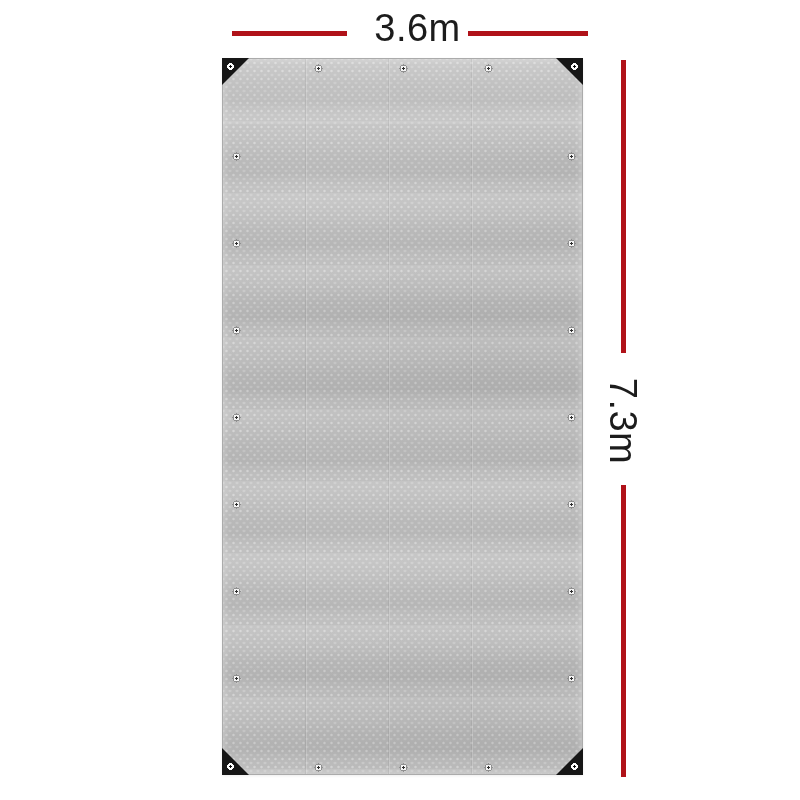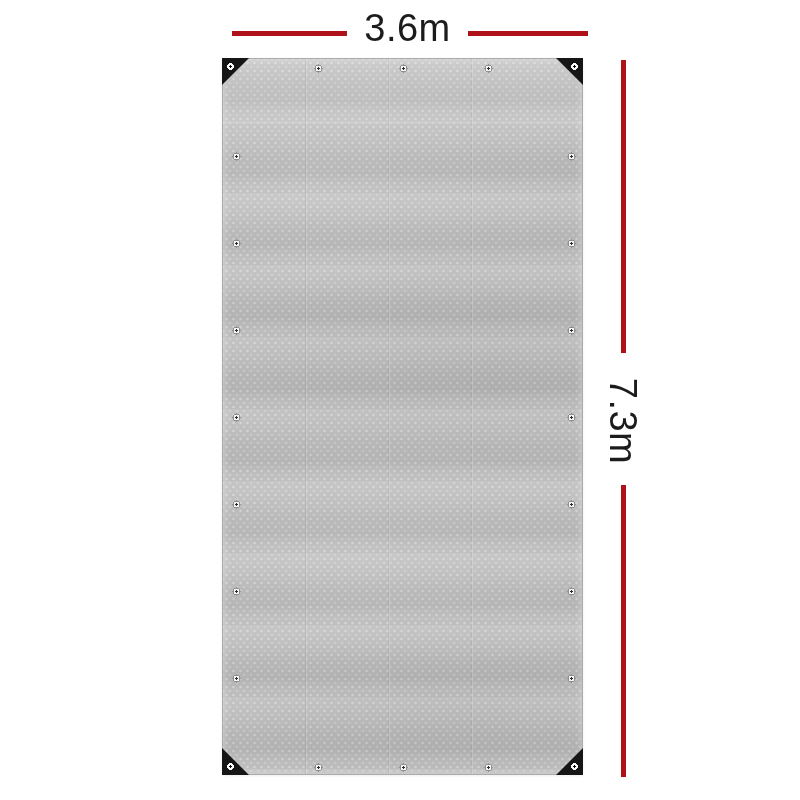--- a/index.html
+++ b/index.html
@@ -30,21 +30,21 @@
 
   .dim-label{
     position:absolute;
     color:var(--text);
     font-size:38px;
     line-height:40px;
     font-weight:400;
     letter-spacing:0.5px;
     text-align:center;
   }
-  .dim-label-width{left:347px;top:8px;width:121px;}
+  .dim-label-width{left:357px;top:8px;width:121px;}
   .dim-label-height{
     left:563px;top:401px;width:120px;height:40px;
     transform:rotate(90deg);
   }
 
   
   .tarp{
     position:absolute;
     left:222px;top:58px;width:361px;height:717px;
     background-color:var(--tarp-base);

